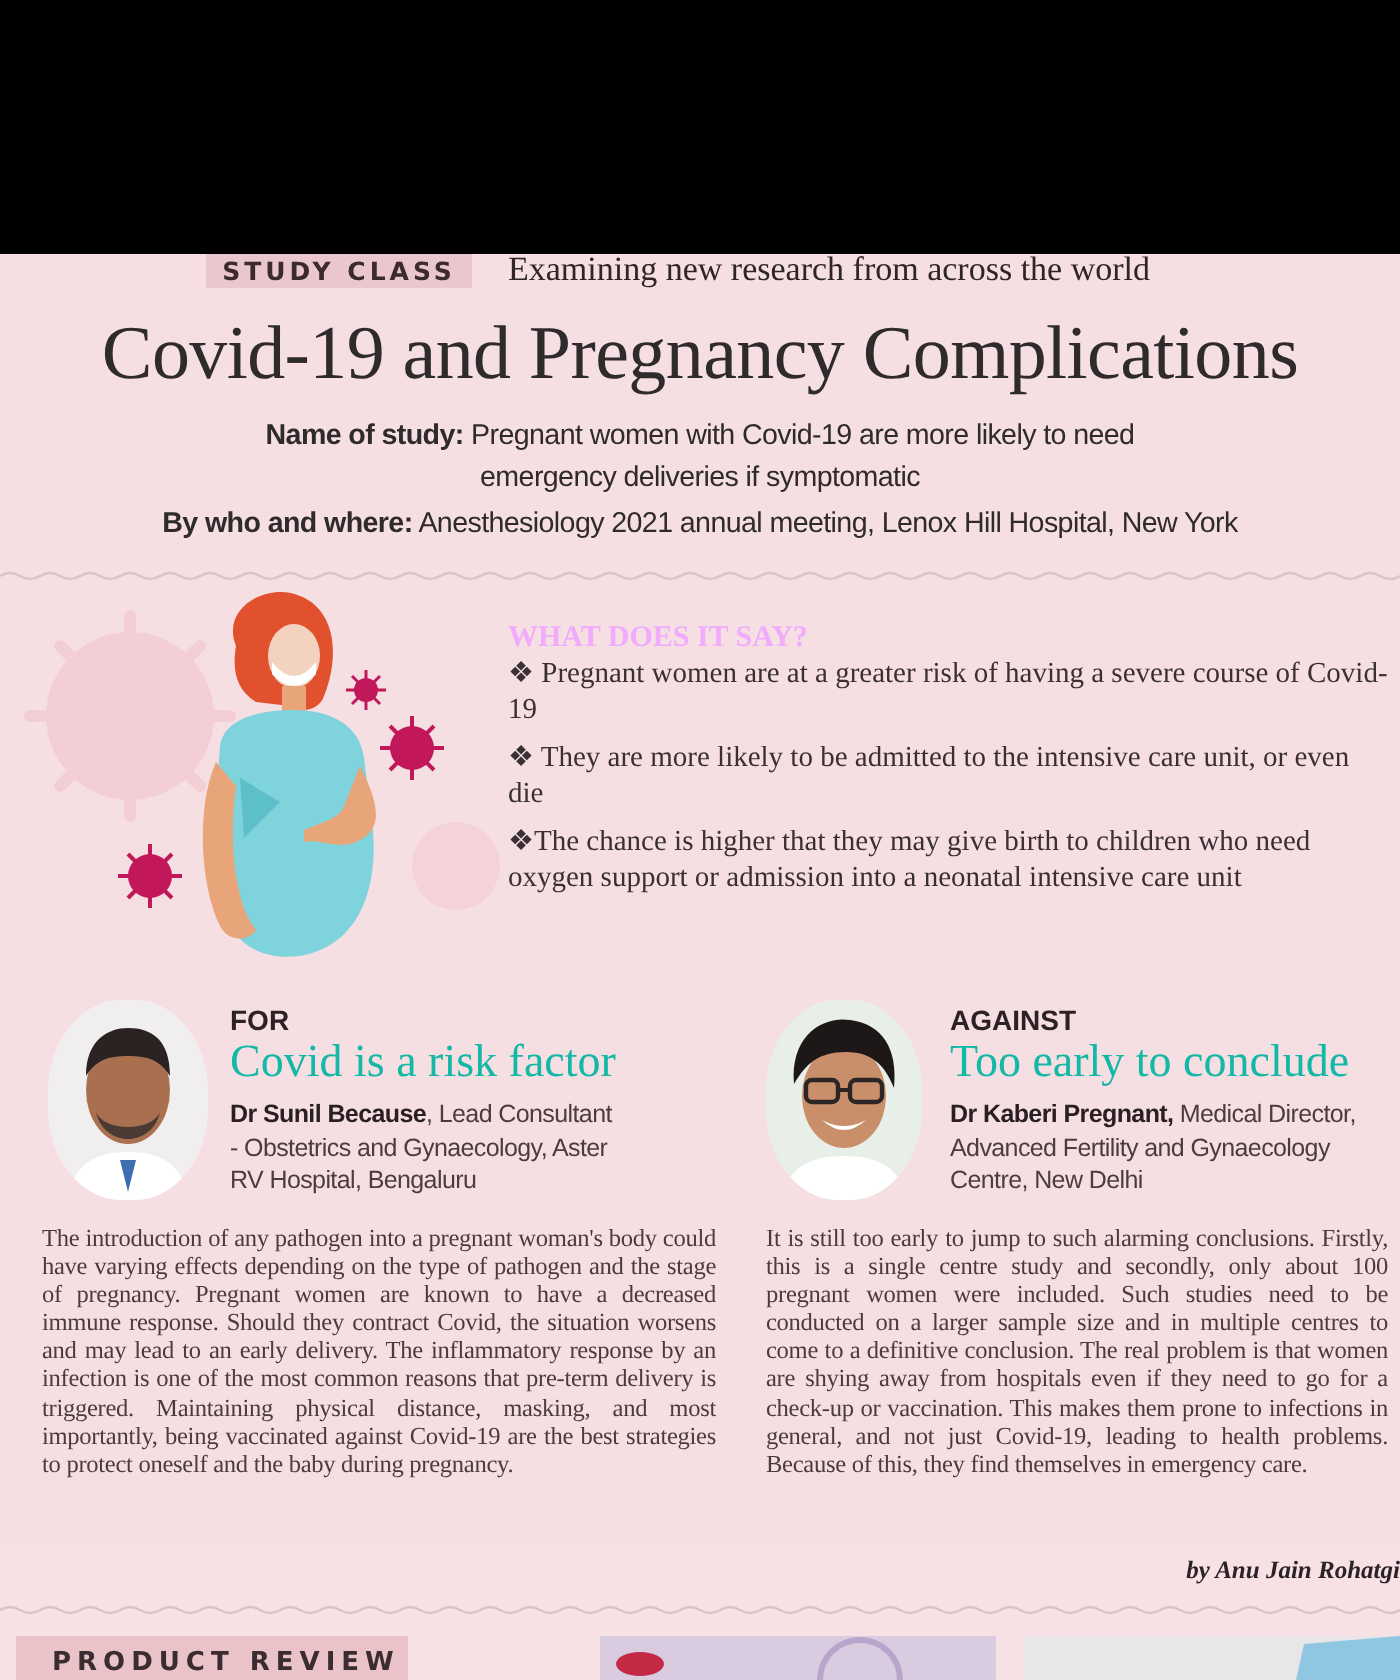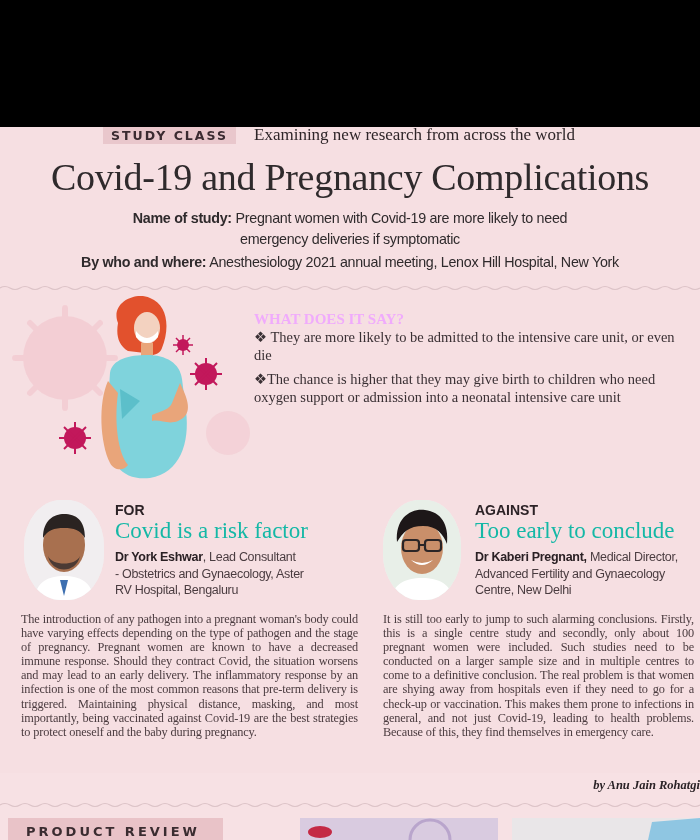--- a/index.html
+++ b/index.html
@@ -19,21 +19,21 @@
   .wds { position:absolute; left:254px; top:311px; width:440px; font-family:"Liberation Serif", serif; }
   .wds h3 { margin:0; font-size:15px; font-weight:bold; color:#f0abfc; }
   .wds p { margin:0 0 6px 0; font-size:14.5px; line-height:18px; color:#3a3034; }
   .avatar { position:absolute; border-radius:46%; overflow:hidden; background:#f2eef0; }
   .side-label { position:absolute; font-family:"Liberation Sans", sans-serif; font-weight:bold; font-size:14px; color:#2c2226; }
   .side-title { position:absolute; font-family:"Liberation Serif", serif; font-size:23px; color:#14b8a6; }
   .who { position:absolute; font-family:"Liberation Sans", sans-serif; font-size:12.5px; line-height:16.5px; color:#4a3c40; letter-spacing:-0.3px; }
   .who b { color:#2a2024; }
   .body { position:absolute; font-family:"Liberation Serif", serif; font-size:12.3px; line-height:14.1px; color:#4a3b3f; text-align:justify; letter-spacing:-0.15px; }
   .byline { position:absolute; right:0; top:778px; font-family:"Liberation Serif", serif; font-style:italic; font-weight:bold; font-size:12.5px; color:#2a2226; white-space:nowrap; }
-  .pr-label { position:absolute; left:8px; top:818px; width:215px; height:22px; background:#e9c3c8; }
+  .pr-label { position:absolute; left:8px; top:818px; width:196px; height:22px; background:#e9c3c8; }
   .pr-label span { display:block; padding-left:18px; font-family:"DejaVu Sans", sans-serif; font-weight:bold; font-size:13px; letter-spacing:3px; color:#3a2c30; line-height:28px; }
   .thumb1 { position:absolute; left:300px; top:818px; width:198px; height:22px; background:#d9cbe0; }
   .thumb2 { position:absolute; left:512px; top:818px; width:188px; height:22px; background:#e9e6e8; }
 </style>
 </head>
 <body>
 
 <div class="topbar"></div>
 <div class="page"></div>
 <div class="card"></div>
@@ -114,38 +114,39 @@
         <line x1="75" y1="129" x2="75" y2="161"></line>
         <line x1="59" y1="145" x2="91" y2="145"></line>
         <line x1="64" y1="134" x2="86" y2="156"></line>
         <line x1="64" y1="156" x2="86" y2="134"></line>
       </g>
   </g>
 </svg>
 
 <div class="wds">
   <h3>WHAT DOES IT SAY?</h3>
+  <p><span>❖</span> <span>Pregnant women are at a greater risk of having a severe course of Covid-19</span></p>
   <p><span>❖</span> <span>They are more likely to be admitted to the intensive care unit, or even die</span></p>
   <p><span>❖</span><span>The chance is higher that they may give birth to children who need oxygen support or admission into a neonatal intensive care unit</span></p>
 </div>
 
 <div class="avatar" style="left:24px; top:500px; width:80px; height:100px;">
   <svg width="80" height="100" viewBox="0 0 80 100">
     <rect width="80" height="100" fill="#f1eef0"></rect>
     <path d="M10 100 C12 82 24 76 40 76 C56 76 68 82 70 100 Z" fill="#ffffff"></path>
     <path d="M36 80 L40 96 L44 80 Z" fill="#3d6fb0"></path>
     <ellipse cx="40" cy="45" rx="21" ry="27" fill="#a8704f"></ellipse>
     <path d="M19 38 C19 20 30 14 40 14 C52 14 61 20 61 38 C56 30 50 28 40 28 C30 28 24 30 19 38 Z" fill="#2a2321"></path>
     <path d="M24 56 C28 74 52 74 56 56 C52 66 28 66 24 56 Z" fill="#4b3a34"></path>
   </svg>
 </div>
 <div class="side-label" style="left:115px; top:502px;">FOR</div>
 <div class="side-title" style="left:115px; top:518px;">Covid is a risk factor</div>
 <div class="who" style="left:115px; top:549px; width:240px;">
-  <b>Dr York Eshwar</b><span>, Lead Consultant</span><br>
+  <b>Dr Sunil Because</b><span>, Lead Consultant</span><br>
   <span>- Obstetrics and Gynaecology, Aster</span><br>
   <span>RV Hospital, Bengaluru</span>
 </div>
 <div class="body" style="left:21px; top:612px; width:337px;">The introduction of any pathogen into a pregnant woman's body could have varying effects depending on the type of pathogen and the stage of pregnancy. Pregnant women are known to have a decreased immune response. Should they contract Covid, the situation worsens and may lead to an early delivery. The inflammatory response by an infection is one of the most common reasons that pre-term delivery is triggered. Maintaining physical distance, masking, and most importantly, being vaccinated against Covid-19 are the best strategies to protect oneself and the baby during pregnancy.</div>
 
 <div class="avatar" style="left:383px; top:500px; width:78px; height:100px;">
   <svg width="78" height="100" viewBox="0 0 78 100">
     <rect width="78" height="100" fill="#e8efe8"></rect>
     <path d="M8 100 C10 84 22 78 39 78 C56 78 68 84 70 100 Z" fill="#ffffff"></path>
     <ellipse cx="39" cy="48" rx="21" ry="26" fill="#c98f6a"></ellipse>

